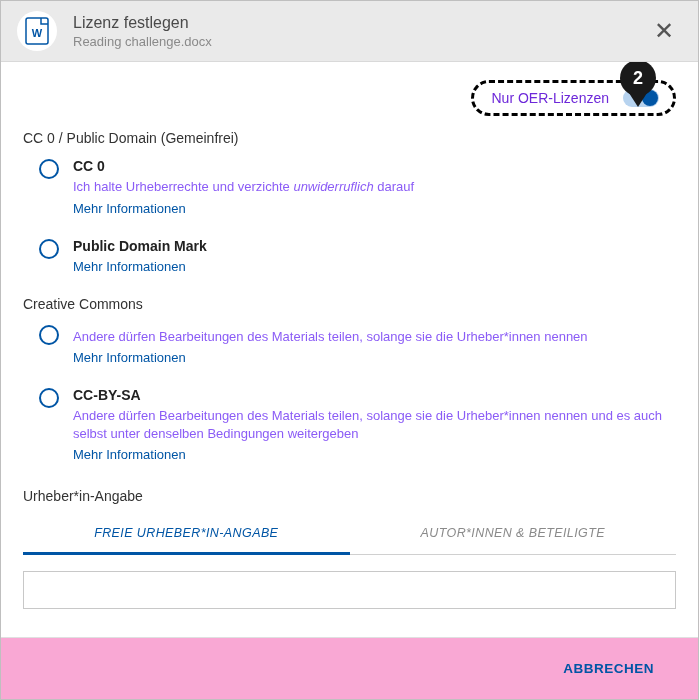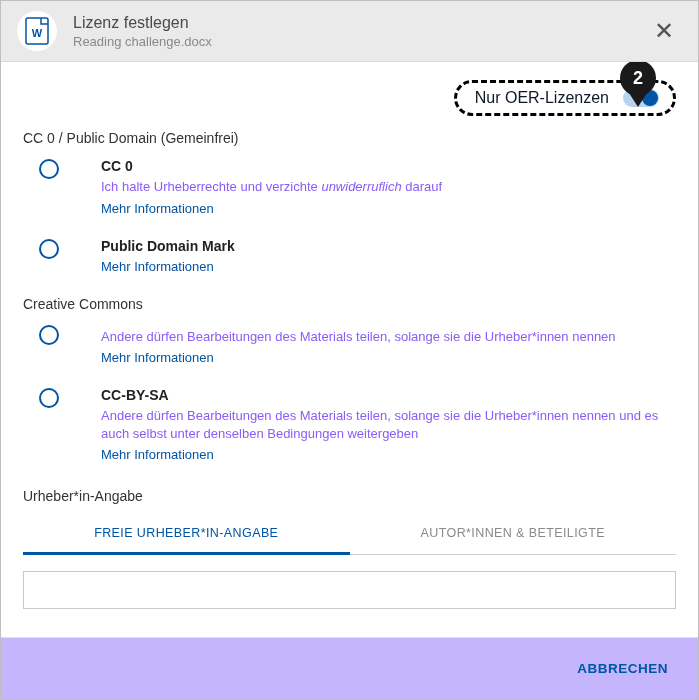--- a/index.html
+++ b/index.html
@@ -26,21 +26,21 @@
     flex: 1; overflow-y: auto; padding: 18px 22px 10px 22px; position: relative;
     font-size: 14px; color: #333;
   }
   .oer-row {
     display: flex; justify-content: flex-end; align-items: center; margin-bottom: 14px;
   }
   .oer-box {
     border: 3px dashed #000; border-radius: 22px; padding: 6px 14px 6px 18px;
     display: flex; align-items: center; gap: 14px;
   }
-  .oer-label { font-size: 16px; color: #0f172a; }
+  .oer-label { font-size: 14px; color: #6d28d9; }
   .toggle {
     width: 36px; height: 18px; background: #b7d3ef; border-radius: 10px; position: relative;
   }
   .toggle .knob {
     width: 16px; height: 16px; background: #0055a5; border-radius: 50%;
     position: absolute; top: 1px; right: 1px;
   }
 
   .callout {
     position: absolute; top: -2px; right: 42px; z-index: 10;
@@ -56,43 +56,43 @@
     border-top: 14px solid #1a1a1a;
   }
 
   .group-title { font-weight: 400; font-size: 14px; color: #333; margin: 10px 0 12px 0; }
 
   .option { display: flex; align-items: flex-start; margin: 0 0 10px 16px; }
   .radio {
     width: 20px; height: 20px; border: 2px solid #0055a5; border-radius: 50%;
     flex: 0 0 auto; margin-right: 14px; margin-top: 1px;
   }
-  .opt-body { flex: 1; margin-left: 28px; }
+  .opt-body { flex: 1; }
   .opt-label { font-weight: 700; font-size: 14px; color: #222; }
   .opt-desc { font-size: 13px; color: #8b5cf6; margin-top: 4px; line-height: 1.35; }
   .opt-desc em { font-style: italic; }
   .opt-link { color: #0055a5; font-size: 13px; margin-top: 5px; display: inline-block; cursor: pointer; margin-bottom: 12px; }
 
   .author-title { font-size: 14px; color: #333; margin: 14px 0 10px 0; }
 
   .tabs { display: flex; border-bottom: 1px solid #d0d0d0; margin-bottom: 16px; }
   .tab {
     flex: 1; text-align: center; padding: 12px 4px; font-size: 12.5px; letter-spacing: 0.4px;
-    color: #8a8a8a; cursor: pointer; text-transform: uppercase;
+    color: #8a8a8a; cursor: pointer; text-transform: uppercase; font-style: italic;
   }
   .tab.active { color: #0055a5; border-bottom: 3px solid #0055a5; margin-bottom: -1px; font-weight: 500; }
 
   .text-input {
     width: 100%; height: 38px; border: 1px solid #c8c8c8; padding: 6px 10px;
     font-size: 14px; background: #fff;
   }
 
   .footer {
-    flex: 0 0 auto; border-top: 1px solid #e0e0e0; padding: 12px 8px;
-    display: flex; justify-content: flex-end; gap: 16px; background: #c4b5fd;
+    flex: 0 0 auto; border-top: 1px solid #e0e0e0; padding: 12px 22px;
+    display: flex; justify-content: flex-end; gap: 16px; background: #f9a8d4;
   }
   .btn {
     font-size: 13.5px; font-weight: 700; letter-spacing: 0.5px; padding: 11px 22px;
     cursor: pointer; border: none; text-transform: uppercase;
   }
   .btn-text { background: transparent; color: #0055a5; }
   .btn-primary { background: #0055a5; color: #fff; }
 
   
   .body::-webkit-scrollbar { width: 12px; }

